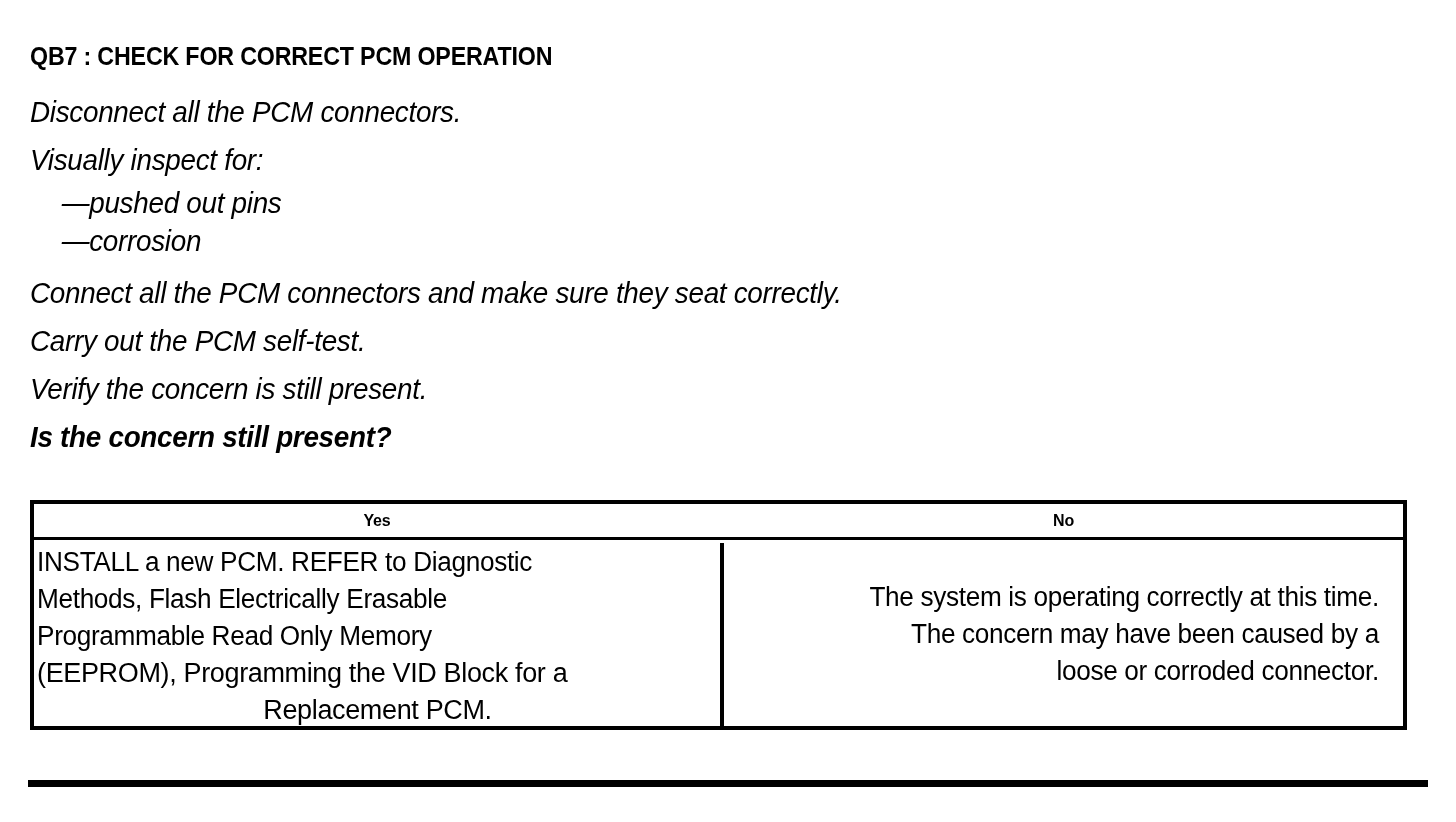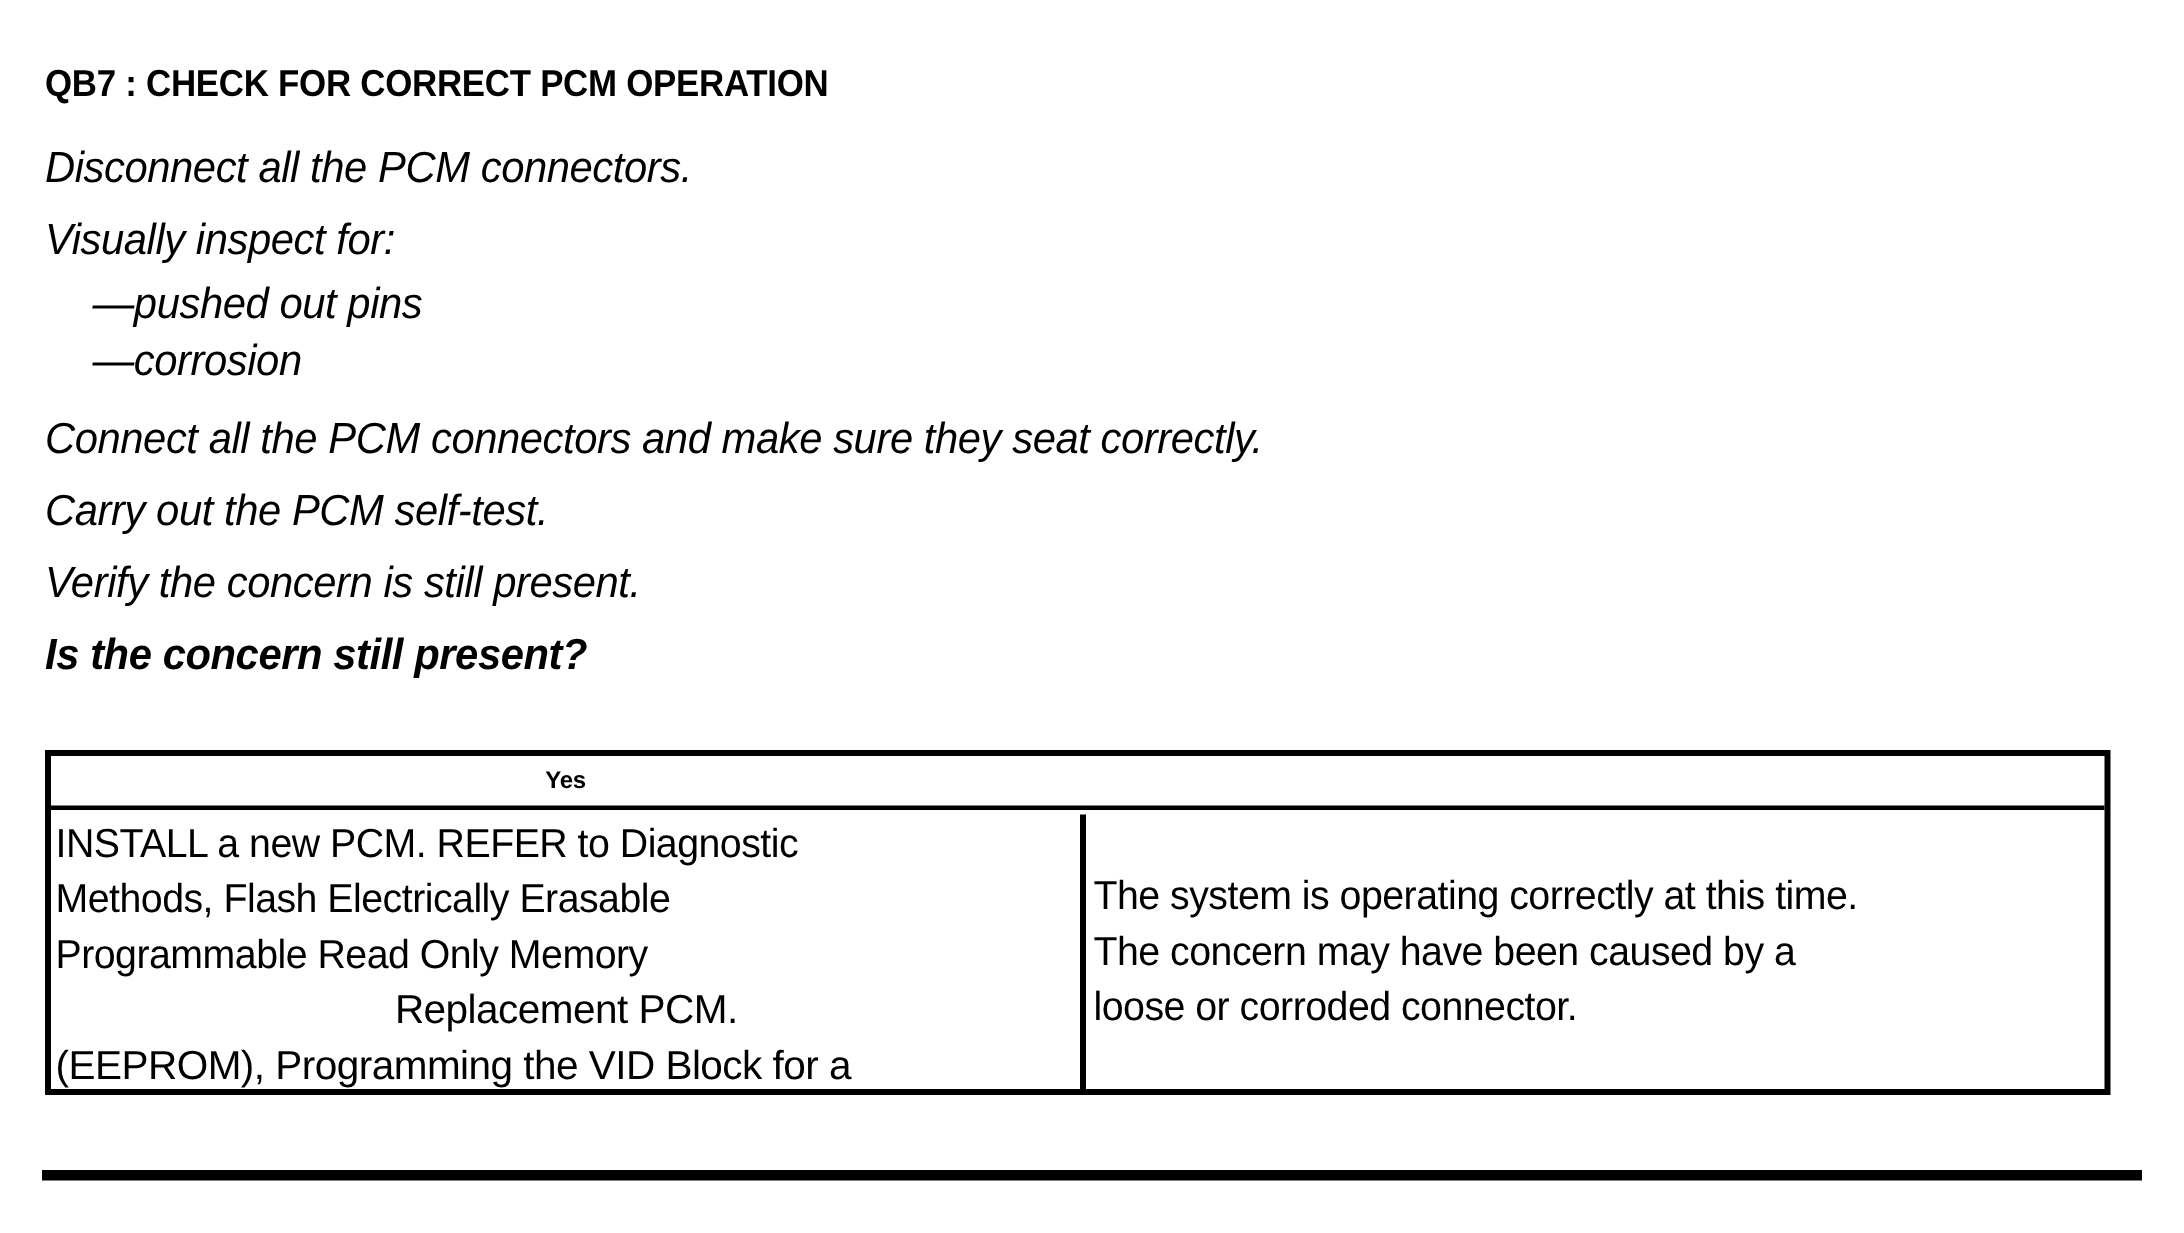--- a/index.html
+++ b/index.html
@@ -136,20 +136,21 @@
     left: 0;
     width: 686px;
     padding: 0 2px 0 3px;
     justify-content: center;
     padding-top: 3px;
   }
   .td-no {
     left: 690px;
     right: 0;
     padding: 0 4px 0 5px;
+    text-align: right;
   }
   .cell-line {
     font-size: 27px;
     line-height: 37px;
     letter-spacing: -0.35px;
     white-space: nowrap;
     transform: scaleX(0.97);
     transform-origin: left center;
   }
   .cell-line.justify-fill {
@@ -198,30 +199,31 @@
 
     <div class="proc-line bold">Is the concern still present?</div>
 
   </div>
 
   <div class="decision-table">
     <div class="table-inner">
 
       <div class="thead-row">
         <div class="th-cell th-yes">Yes</div>
+        <div class="th-cell th-no">No</div>
       </div>
 
       <div class="tbody-row">
 
         <div class="td-cell td-yes">
           <div class="cell-line">INSTALL a new PCM. REFER to Diagnostic</div>
           <div class="cell-line">Methods,  Flash Electrically Erasable</div>
           <div class="cell-line">Programmable Read Only Memory</div>
+          <div class="cell-line justify-fill">(EEPROM), Programming the VID Block for a</div>
           <div class="cell-line centered">Replacement PCM.</div>
-          <div class="cell-line justify-fill">(EEPROM), Programming the VID Block for a</div>
         </div>
 
         <div class="col-divider"></div>
 
         <div class="td-cell td-no">
           <div class="cell-line">The system is operating correctly at this time.</div>
           <div class="cell-line">The concern may have been caused by a</div>
           <div class="cell-line">loose or corroded connector.</div>
         </div>
 

